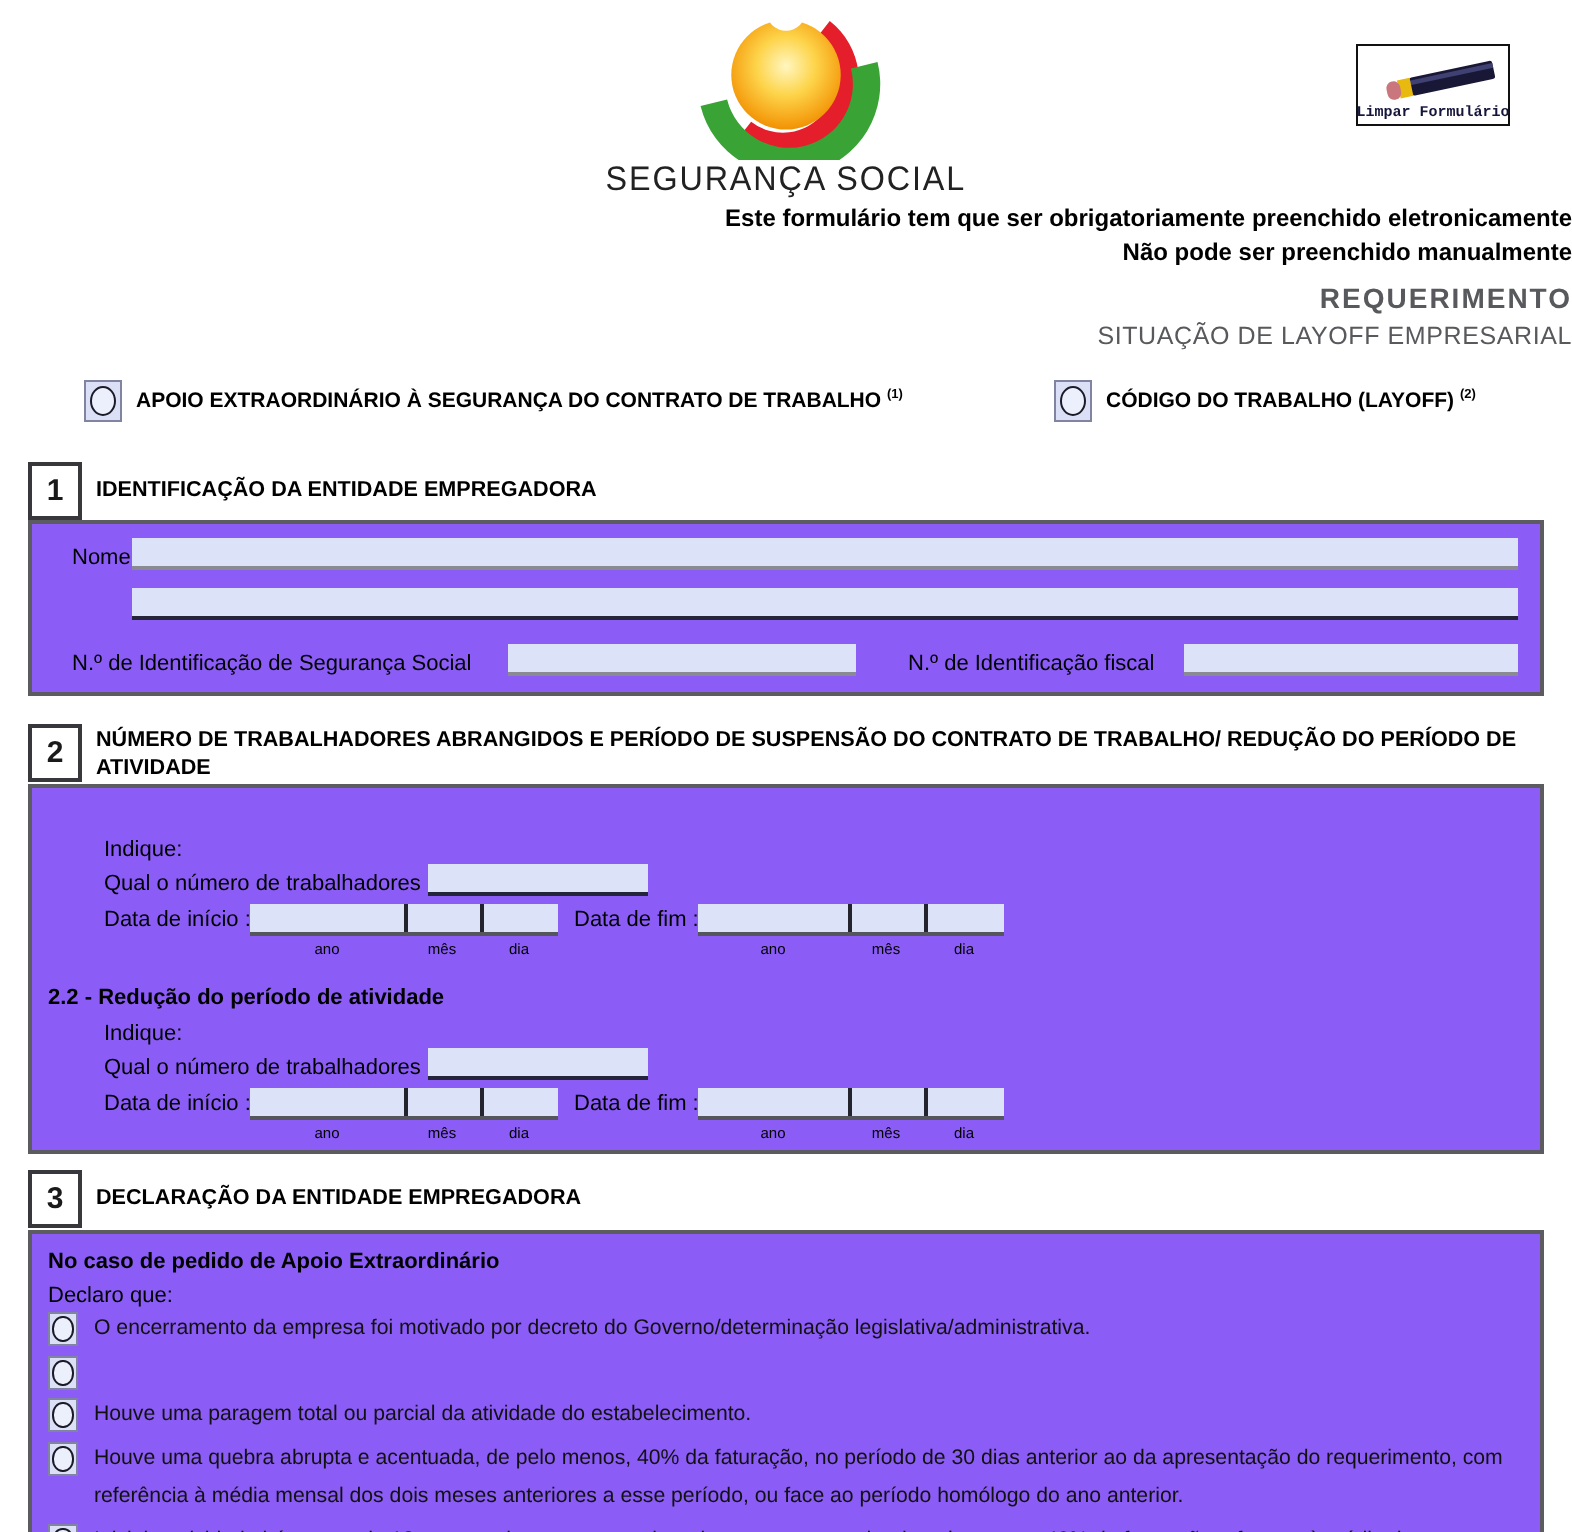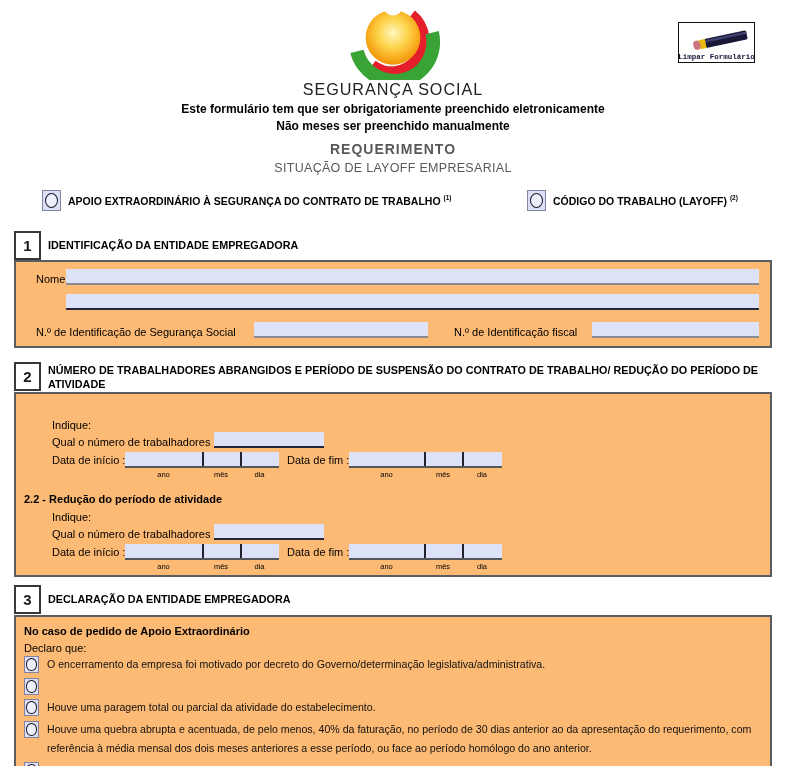--- a/index.html
+++ b/index.html
@@ -8,21 +8,21 @@
 
   
   .logo-wrap { position:absolute; top:4px; left:0; right:0; display:flex; flex-direction:column; align-items:center; }
   .wordmark { font-size:17px; letter-spacing:1px; color:#222; transform:scaleX(.95); font-weight:400; }
 
   .clear-btn { position:absolute; left:678px; top:22px; width:77px; height:41px; border:1px solid #111;
                background:#fff; display:flex; flex-direction:column; align-items:center; justify-content:flex-end;
                padding:1px 1px 1px 1px; cursor:pointer; }
   .clear-btn .label { font-family:Liberation Mono, monospace; font-size:7.5px; font-weight:bold; color:#16163c; white-space:nowrap; }
 
-  .c-line { position:absolute; left:0; right:0; text-align:center; }
+  .c-line { position:absolute; left:0; right:0; text-align:right; }
   .notice { font-weight:bold; font-size:12px; color:#000; }
   .doc-title { font-weight:bold; font-size:14px; color:#58595c; letter-spacing:1px; }
   .doc-subtitle { font-size:12.5px; color:#58595c; letter-spacing:.3px; }
 
   
   .radio { display:inline-flex; align-items:center; justify-content:center; background:#dbe0f6; border:1px solid #8084a0; }
   .radio-lg { width:19px; height:21px; }
   .radio-sm { width:15px; height:17px; }
   .radio .dot { display:block; border-radius:50%; background:#ecEFfc; border:1.6px solid #1b1b28; }
   .radio-lg .dot { width:13px; height:15px; }
@@ -31,21 +31,21 @@
   .opt-row { position:absolute; top:190px; left:0; right:0; height:24px; }
   .opt { position:absolute; display:flex; align-items:center; }
   .opt .opt-label { margin-left:7px; font-weight:bold; font-size:10.5px; color:#000; }
   .opt sup { font-size:6.5px; font-weight:bold; }
 
   
   .section { position:absolute; left:14px; width:758px; }
   .numbox { position:absolute; left:0; top:0; width:27px; height:29px; border:2px solid #38383c;
             display:flex; align-items:center; justify-content:center; font-weight:bold; font-size:15px; background:#fff; }
   .sec-title { position:absolute; left:34px; font-weight:bold; font-size:10.8px; color:#000; }
-  .sec-box { position:absolute; left:0; width:758px; border:2px solid #5c5c60; background:#fdba74; }
+  .sec-box { position:absolute; left:0; width:758px; border:2px solid #5c5c60; background:#8b5cf6; }
 
   .lbl { position:absolute; font-size:11px; color:#000; white-space:nowrap; }
   .b { font-weight:bold; }
 
   .field { position:absolute; height:16px; background:#dce2f8; border:none; border-bottom:2px solid #8a8a92;
            font-size:11px; padding:0 3px; font-family:inherit; color:#111; }
   .field.dark { border-bottom-color:#24243a; }
 
   
   .datebox { position:absolute; height:16px; display:flex; border-bottom:2px solid #55555c; background:#dce2f8; }
@@ -98,21 +98,21 @@
         <rect x="19" y="8" width="46" height="10" rx="1.5" fill="#181836"></rect>
         <rect x="19" y="9.5" width="46" height="2.6" fill="#45457a" opacity="0.9"></rect>
         <rect x="12.5" y="8" width="7" height="10" fill="#e8b90f"></rect>
         <rect x="6" y="8" width="7.5" height="10" rx="3.6" fill="#c9767d"></rect>
       </g>
     </svg>
     <span class="label">Limpar Formulário</span>
   </div>
 
   <div class="c-line notice" style="top:102px;">Este formulário tem que ser obrigatoriamente preenchido eletronicamente</div>
-  <div class="c-line notice" style="top:119px;">Não meses ser preenchido manualmente</div>
+  <div class="c-line notice" style="top:119px;">Não pode ser preenchido manualmente</div>
   <div class="c-line doc-title" style="top:141px;">REQUERIMENTO</div>
   <div class="c-line doc-subtitle" style="top:161px;">SITUAÇÃO DE LAYOFF EMPRESARIAL</div>
 
   <div class="opt-row">
     <div class="opt" style="left:42px;">
       <span class="radio radio-lg">
           <span class="dot"></span>
         </span>
       <span class="opt-label"><span>APOIO EXTRAORDINÁRIO À SEGURANÇA DO CONTRATO DE TRABALHO</span>&nbsp;<sup>(1)</sup></span>
     </div>

